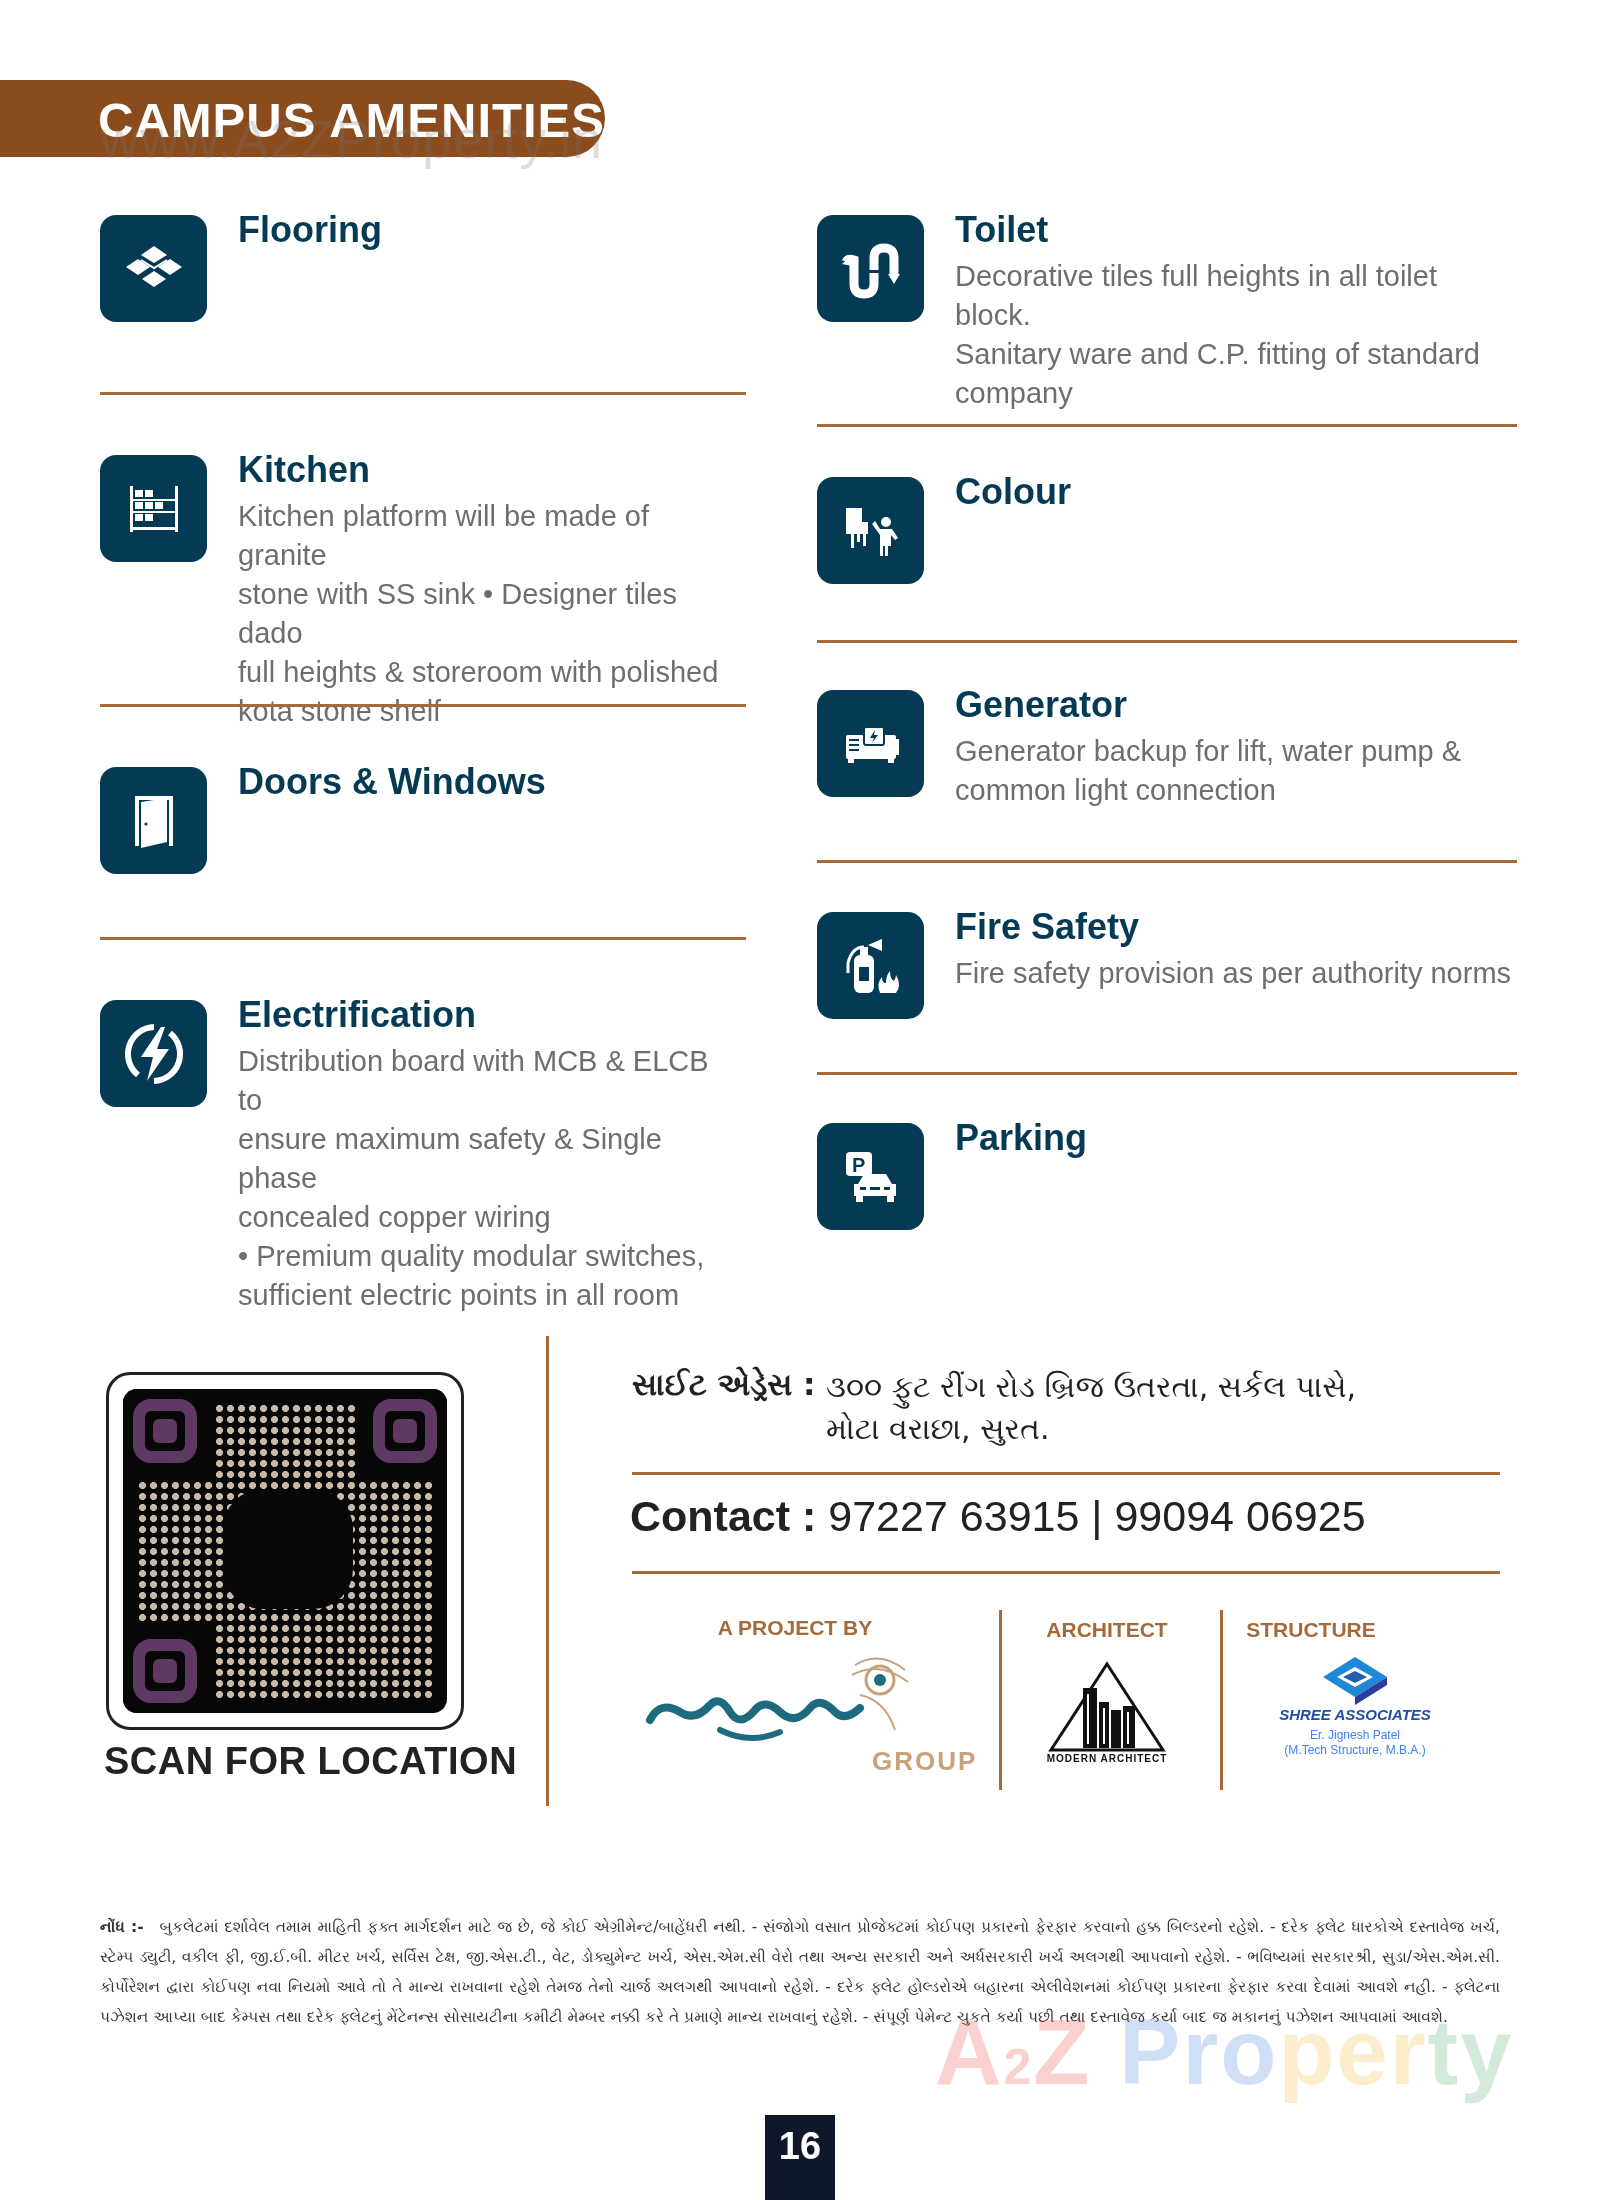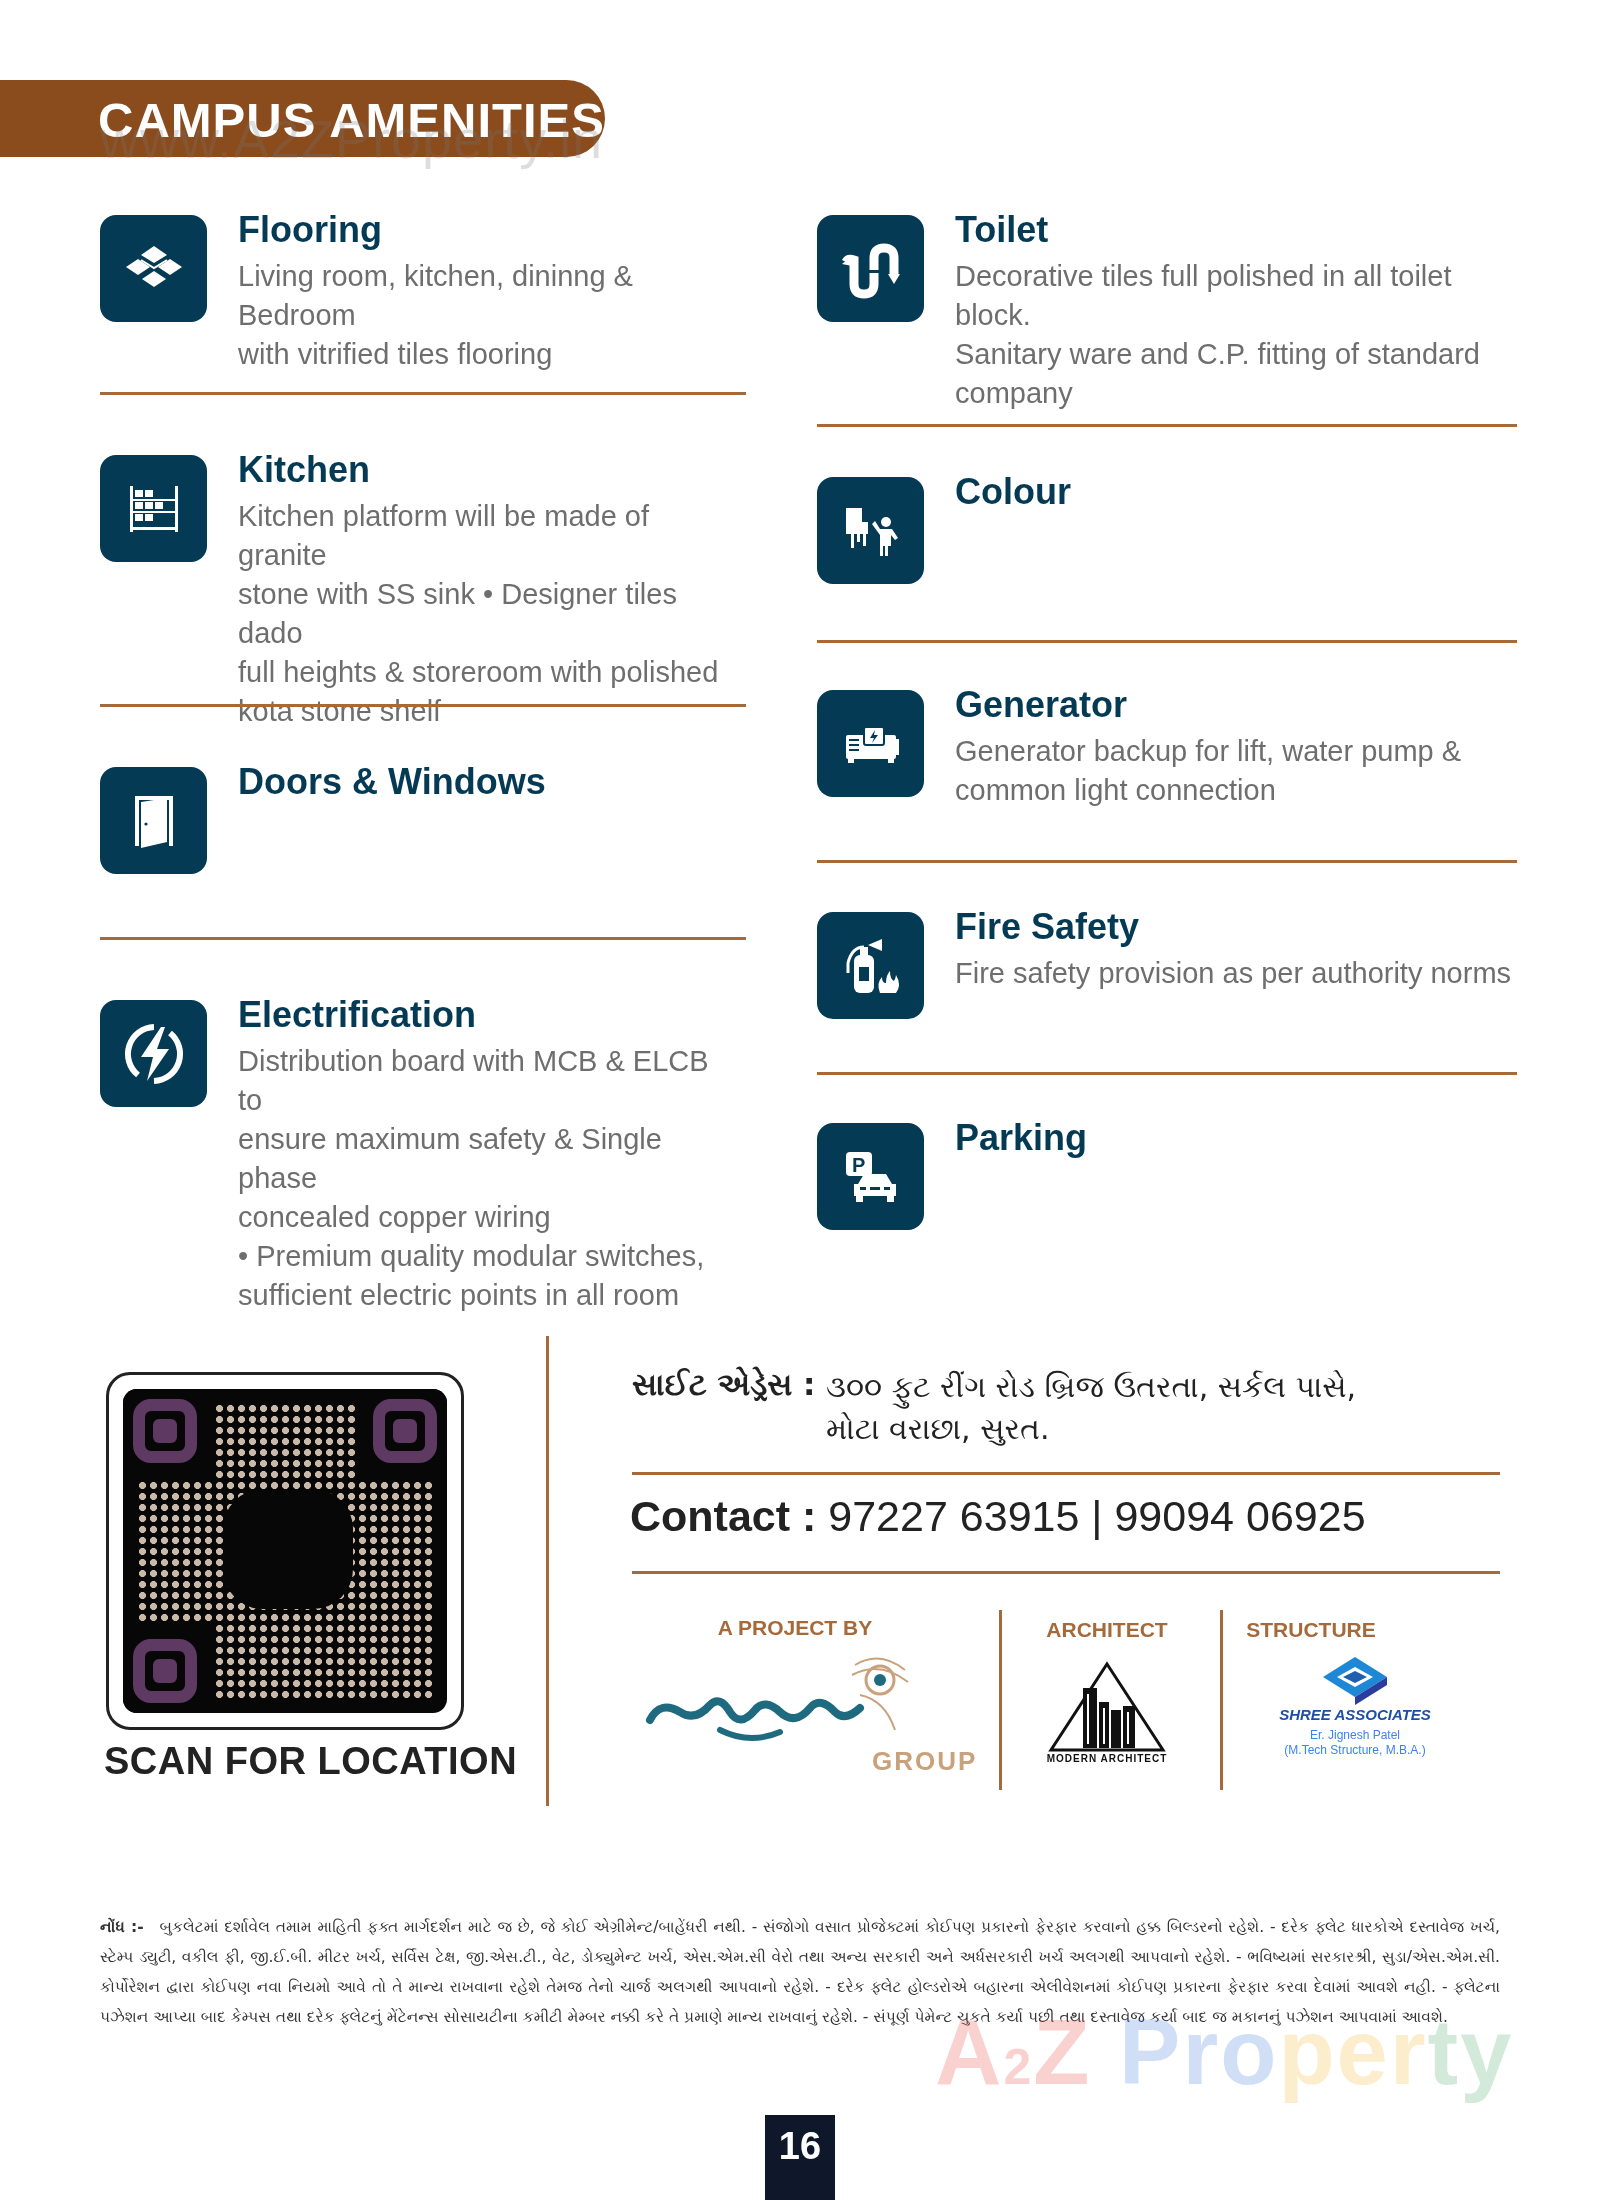--- a/index.html
+++ b/index.html
@@ -134,22 +134,20 @@
         <g fill="#fff">
       <polygon points="37,14 50,23 37,31 24,23"></polygon>
       <polygon points="21,27 33,35 21,43 9,35"></polygon>
       <polygon points="53,27 65,35 53,43 41,35"></polygon>
       <polygon points="37,39 49,47 37,55 25,47"></polygon>
       <polyline points="24,28 37,36 50,28" fill="none" stroke="#fff" stroke-width="2"></polyline>
     </g>
       </svg>
   </div>
   <div class="title">Flooring</div>
-  <div class="desc">Living room, kitchen, dininng &amp; Bedroom
-with vitrified tiles flooring</div>
 </div>
 <div class="divider" style="left:100px; top:392px; width:646px;"></div>
 
 <div class="amenity" style="left:100px; top:455px; width:640px; height:200px;">
   <div class="icon">
     <svg viewBox="0 0 74 74">
         <g fill="#fff">
       <rect x="13" y="14" width="3" height="46"></rect>
       <rect x="58" y="14" width="3" height="46"></rect>
       <rect x="13" y="55" width="48" height="3"></rect>
@@ -206,21 +204,21 @@
 <div class="amenity" style="left:817px; top:215px; width:700px; height:160px;">
   <div class="icon">
     <svg viewBox="0 0 74 74">
       <path d="M12 30 Q14 26 20 28 V52 Q20 62 30 62 Q40 62 40 52 V26 Q40 16 50 16 Q60 16 60 26 V44" fill="none" stroke="#fff" stroke-width="9"></path>
       <polygon points="54,42 66,42 60,52" fill="#fff"></polygon>
       <polygon points="8,32 18,24 18,34" fill="#fff"></polygon>
       <rect x="35" y="38" width="10" height="3" fill="#053a55"></rect>
     </svg>
   </div>
   <div class="title">Toilet</div>
-  <div class="desc">Decorative tiles full polished in all toilet block.
+  <div class="desc">Decorative tiles full heights in all toilet block.
 Sanitary ware and C.P. fitting of standard
 company</div>
 </div>
 <div class="divider" style="left:817px; top:424px; width:700px;"></div>
 
 <div class="amenity" style="left:817px; top:477px; width:700px; height:120px;">
   <div class="icon">
     <svg viewBox="0 0 74 74">
         <g fill="#fff">
       <path d="M12 14 H34 V40 H32 V52 H29 V40 H26 V48 H23 V40 H20 V54 H17 V40 H12 Z"></path>

